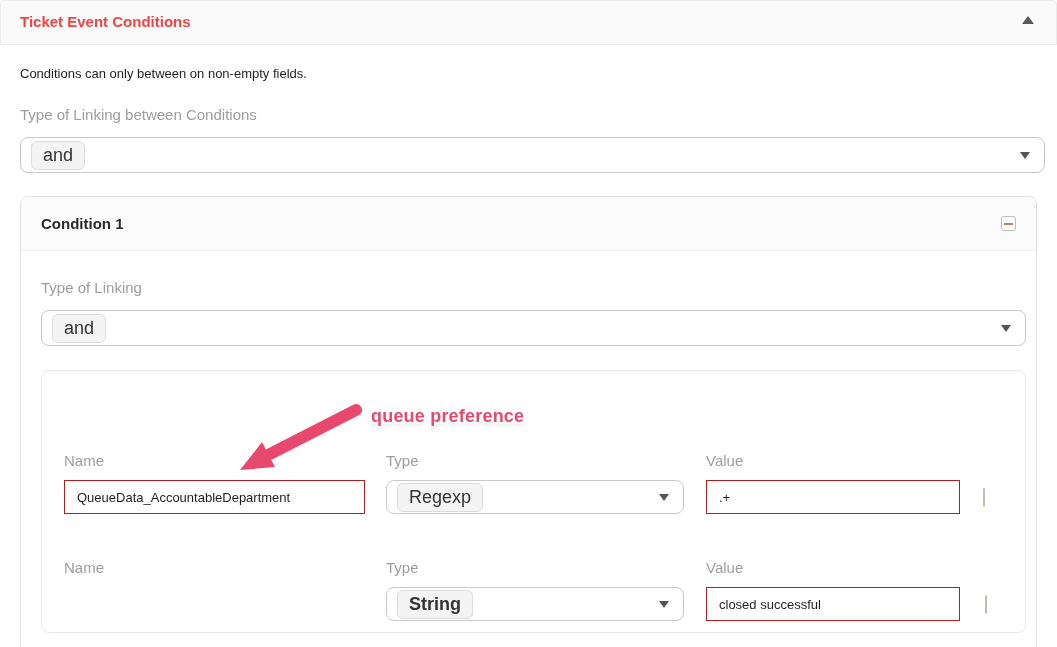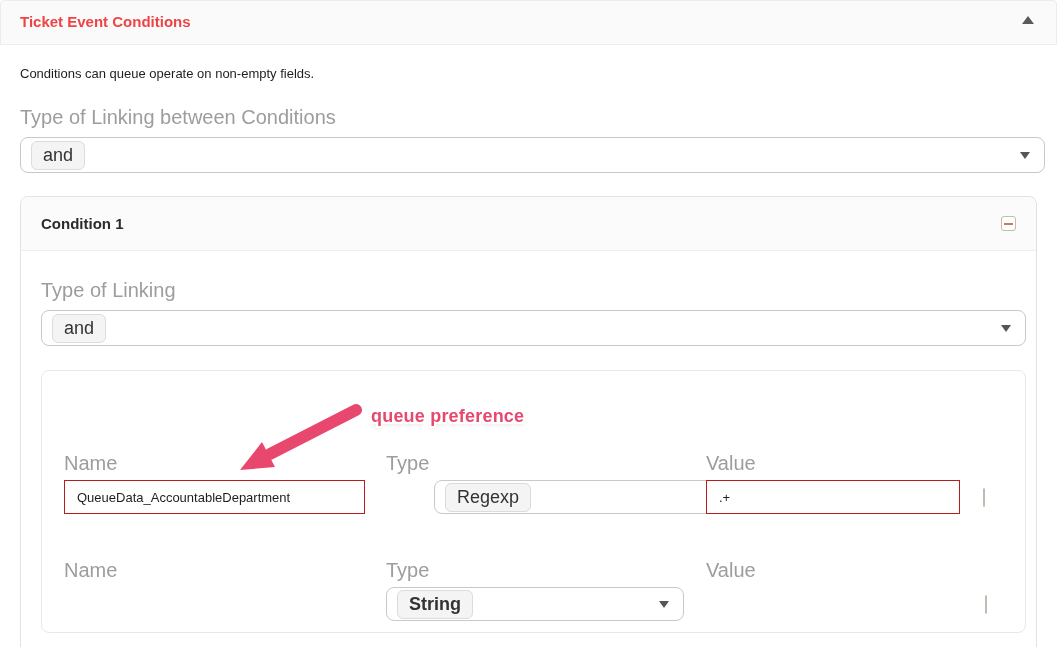--- a/index.html
+++ b/index.html
@@ -32,21 +32,21 @@
   }
   .tri-down {
     width:0; height:0;
     border-left:5px solid transparent;
     border-right:5px solid transparent;
     border-top:7px solid #555;
   }
 
   
   .hint { left:20px; top:66px; font-size:13px; color:#1e1e1e; }
-  .field-label { font-size:20px; color:#9d9d9d; }
+  .field-label { font-size:15px; color:#9d9d9d; }
 
   
   .select {
     height:36px; background:#fff;
     border:1px solid #c9c9c9; border-radius:8px;
     display:flex; align-items:center;
     padding:0 14px 0 10px;
     cursor:pointer;
   }
   .select .spacer { flex:1; }
@@ -103,21 +103,21 @@
   }
   .no-events { pointer-events:none; }
 </style>
 </head>
 <body>
 
 <div class="abs panel-header"></div>
 <div class="abs panel-title">Ticket Event Conditions</div>
 <div class="abs tri-up" style="left:1022px; top:16px;"></div>
 
-<div class="abs hint">Conditions can queue operate on non-empty fields.</div>
+<div class="abs hint">Conditions can only between on non-empty fields.</div>
 
 <div class="abs field-label" style="left:20px; top:106px;">Type of Linking between Conditions</div>
 <div class="abs select" style="left:20px; top:137px; width:1025px;">
   <span class="chip">and</span>
   <span class="spacer"></span>
   <span class="tri-down"></span>
 </div>
 
 <div class="abs card" style="left:20px; top:196px; width:1017px; height:478px;">
   <div class="card-header" style="height:54px; padding:0 20px;">
@@ -136,40 +136,43 @@
   </div>
 
   <div class="abs card" style="left:20px; top:173px; width:985px; height:263px; border-color:#e8e8e8;">
 
     
     <div class="abs field-label" style="left:22px; top:81px;">Name</div>
     <div class="abs" style="left:22px; top:109px; width:301px;">
       <input class="text-input" type="text" value="QueueData_AccountableDepartment" style="">
     </div>
     <div class="abs field-label" style="left:344px; top:81px;">Type</div>
-    <div class="abs select" style="left:344px; top:109px; width:298px; height:34px;margin-left:48px;">
+    <div class="abs select" style="left:344px; top:109px; width:298px; height:34px;">
       <span class="chip">Regexp</span>
       <span class="spacer"></span>
       <span class="tri-down"></span>
     </div>
     <div class="abs field-label" style="left:664px; top:81px;">Value</div>
     <div class="abs" style="left:664px; top:109px; width:254px;">
       <input class="text-input" type="text" value=".+" style="">
     </div>
     <span class="abs icon-box" style="left:941px; top:118px;"><span class="h-bar"></span></span>
 
     
     <div class="abs field-label" style="left:22px; top:188px;">Name</div>
     <div class="abs field-label" style="left:344px; top:188px;">Type</div>
     <div class="abs select" style="left:344px; top:216px; width:298px; height:34px;font-weight:bold;">
       <span class="chip">String</span>
       <span class="spacer"></span>
       <span class="tri-down"></span>
     </div>
     <div class="abs field-label" style="left:664px; top:188px;">Value</div>
+    <div class="abs" style="left:664px; top:216px; width:254px;">
+      <input class="text-input" type="text" value="closed successful" style="">
+    </div>
     <span class="abs icon-box" style="left:941px; top:225px;"><span class="h-bar"></span></span>
   </div>
 </div>
 
 <svg class="abs no-events" style="left:232px; top:398px;" width="140" height="85" viewBox="0 0 140 85">
   <line x1="124" y1="12" x2="38" y2="56" stroke-width="12" stroke-linecap="round" stroke="#e8486d"></line>
   <polygon points="8,72 30,44 43,69" fill="#e8486d"></polygon>
 </svg>
 <div class="abs annotation-text no-events" style="left: 347px; top: 406px; color: rgb(232, 72, 109); margin-left: 24px;">queue preference</div>
 

